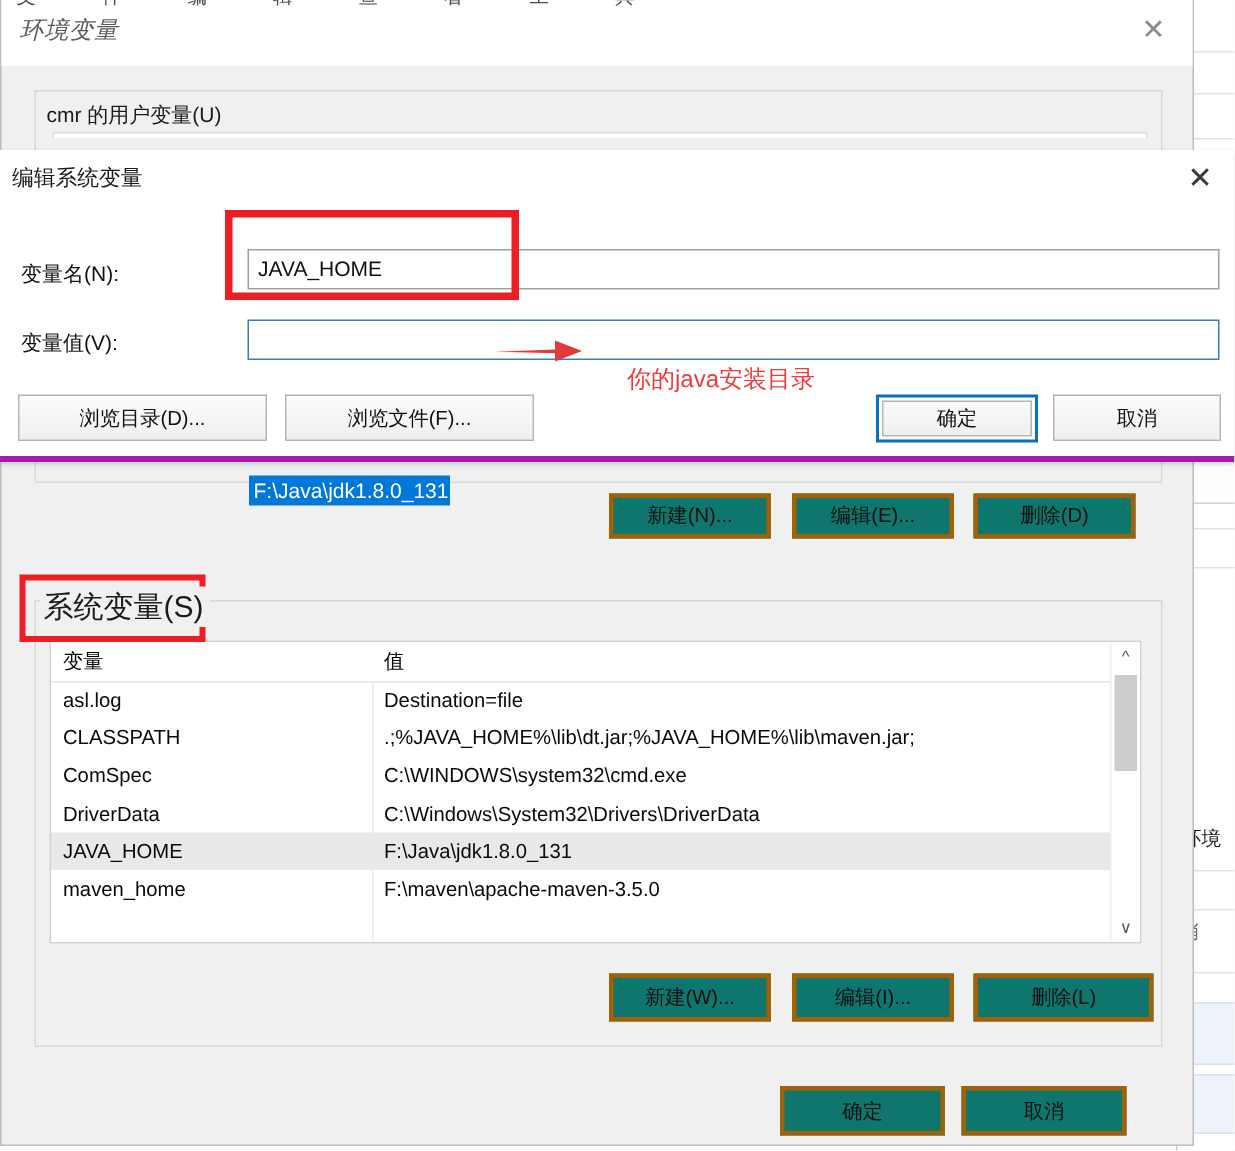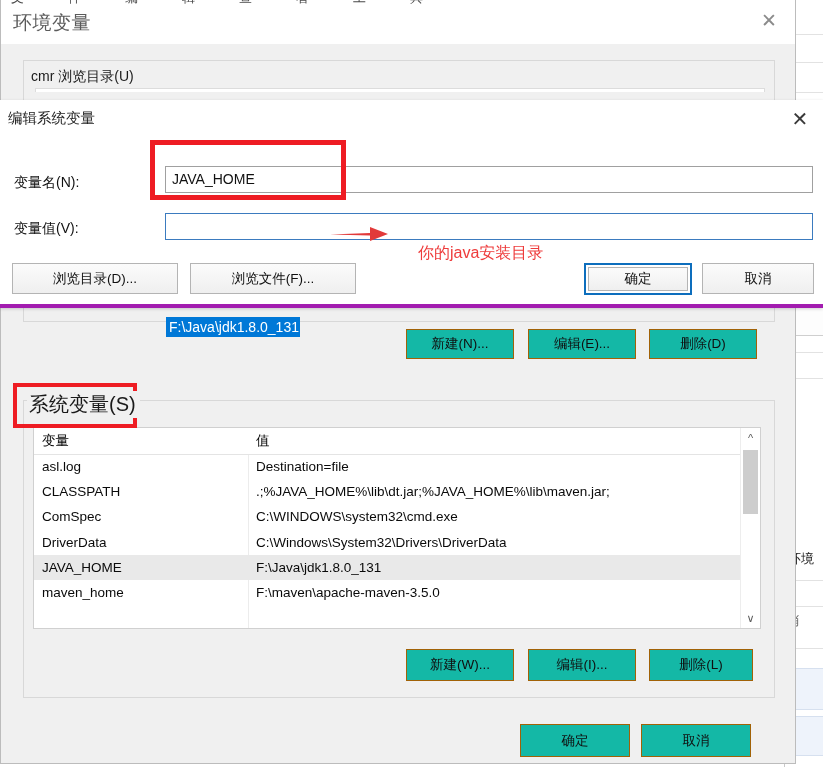--- a/index.html
+++ b/index.html
@@ -62,23 +62,24 @@
   }
   #env-titlebar {
     position: absolute;
     left: 0; top: 0; right: 0; height: 44px;
     background: #ffffff;
     box-sizing: border-box;
   }
   #env-title {
     position: absolute;
     left: 12px; top: 10px;
-    font-size: 19px;
+    font-size: 16px;
     color: #5a5a5a;
     letter-spacing: .5px;
+    font-style: italic;
   }
   #env-close {
     position: absolute;
     right: 8px; top: 6px;
     width: 36px; height: 28px;
     display: flex; align-items: center; justify-content: center;
     color: #8b8b8b;
     font-size: 19px;
     line-height: 1;
     cursor: default;
@@ -134,22 +135,22 @@
     font-size: 13.5px;
     color: #101010;
     display: flex;
     align-items: center;
     justify-content: center;
     font-family: "Liberation Sans", "DejaVu Sans", sans-serif;
     cursor: default;
     user-select: none;
   }
   .btn.flat {
-    background: #14b8a6;
-    border: 1px solid #a16207;
+    background: #0f766e;
+    border: 3px solid #a16207;
   }
 
   
   #sys-group {
     position: absolute;
     left: 22px; top: 400px;
     width: 752px; height: 298px;
     border: 1px solid #d8d8d8;
     background: #f0f0f0;
     box-sizing: border-box;
@@ -344,21 +345,21 @@
 
   <div id="env-titlebar">
     <div id="env-title">环境变量</div>
     <div id="env-close">✕</div>
   </div>
   <div id="top-cut-row">
       <span>文件编辑查看工具</span>
     </div>
 
   <div id="user-group"></div>
-  <div id="user-group-label">cmr 浏览目录(U)</div>
+  <div id="user-group-label">cmr 的用户变量(U)</div>
   <div id="user-inner-box"></div>
 
   <div class="btn flat" style="left:405px; top:329px; width:108px; height:30px;">新建(N)...</div>
   <div class="btn flat" style="left:527px; top:329px; width:108px; height:30px;">编辑(E)...</div>
   <div class="btn flat" style="left:648px; top:329px; width:108px; height:30px;">删除(D)</div>
 
   <div id="sys-group"></div>
   <div id="sys-group-label">系统变量(S)</div>
 
   <div id="sys-table">
@@ -396,21 +397,21 @@
     </div>
     <div id="tbl-scroll">
       <div class="sb-arrow" id="sb-up">^</div>
       <div id="sb-thumb"></div>
       <div class="sb-arrow" id="sb-down">∨</div>
     </div>
   </div>
 
   <div class="btn flat" style="left:405px; top:649px; width:108px; height:32px;">新建(W)...</div>
   <div class="btn flat" style="left:527px; top:649px; width:108px; height:32px;">编辑(I)...</div>
-  <div class="btn flat" style="left:648px; top:649px; width:104px; height:32px;">删除(L)</div>
+  <div class="btn flat" style="left:648px; top:649px; width:120px; height:32px;">删除(L)</div>
 
   <div class="btn flat" style="left:519px; top:724px; width:110px; height:33px;">确定</div>
   <div class="btn flat" style="left:640px; top:724px; width:110px; height:33px;">取消</div>
 </div>
 
 <div id="edit-dialog">
   <div id="edit-title">编辑系统变量</div>
   <div id="edit-close">✕</div>
 
   <div class="fld-label" style="left:14px; top:74px;">变量名(N):</div>

